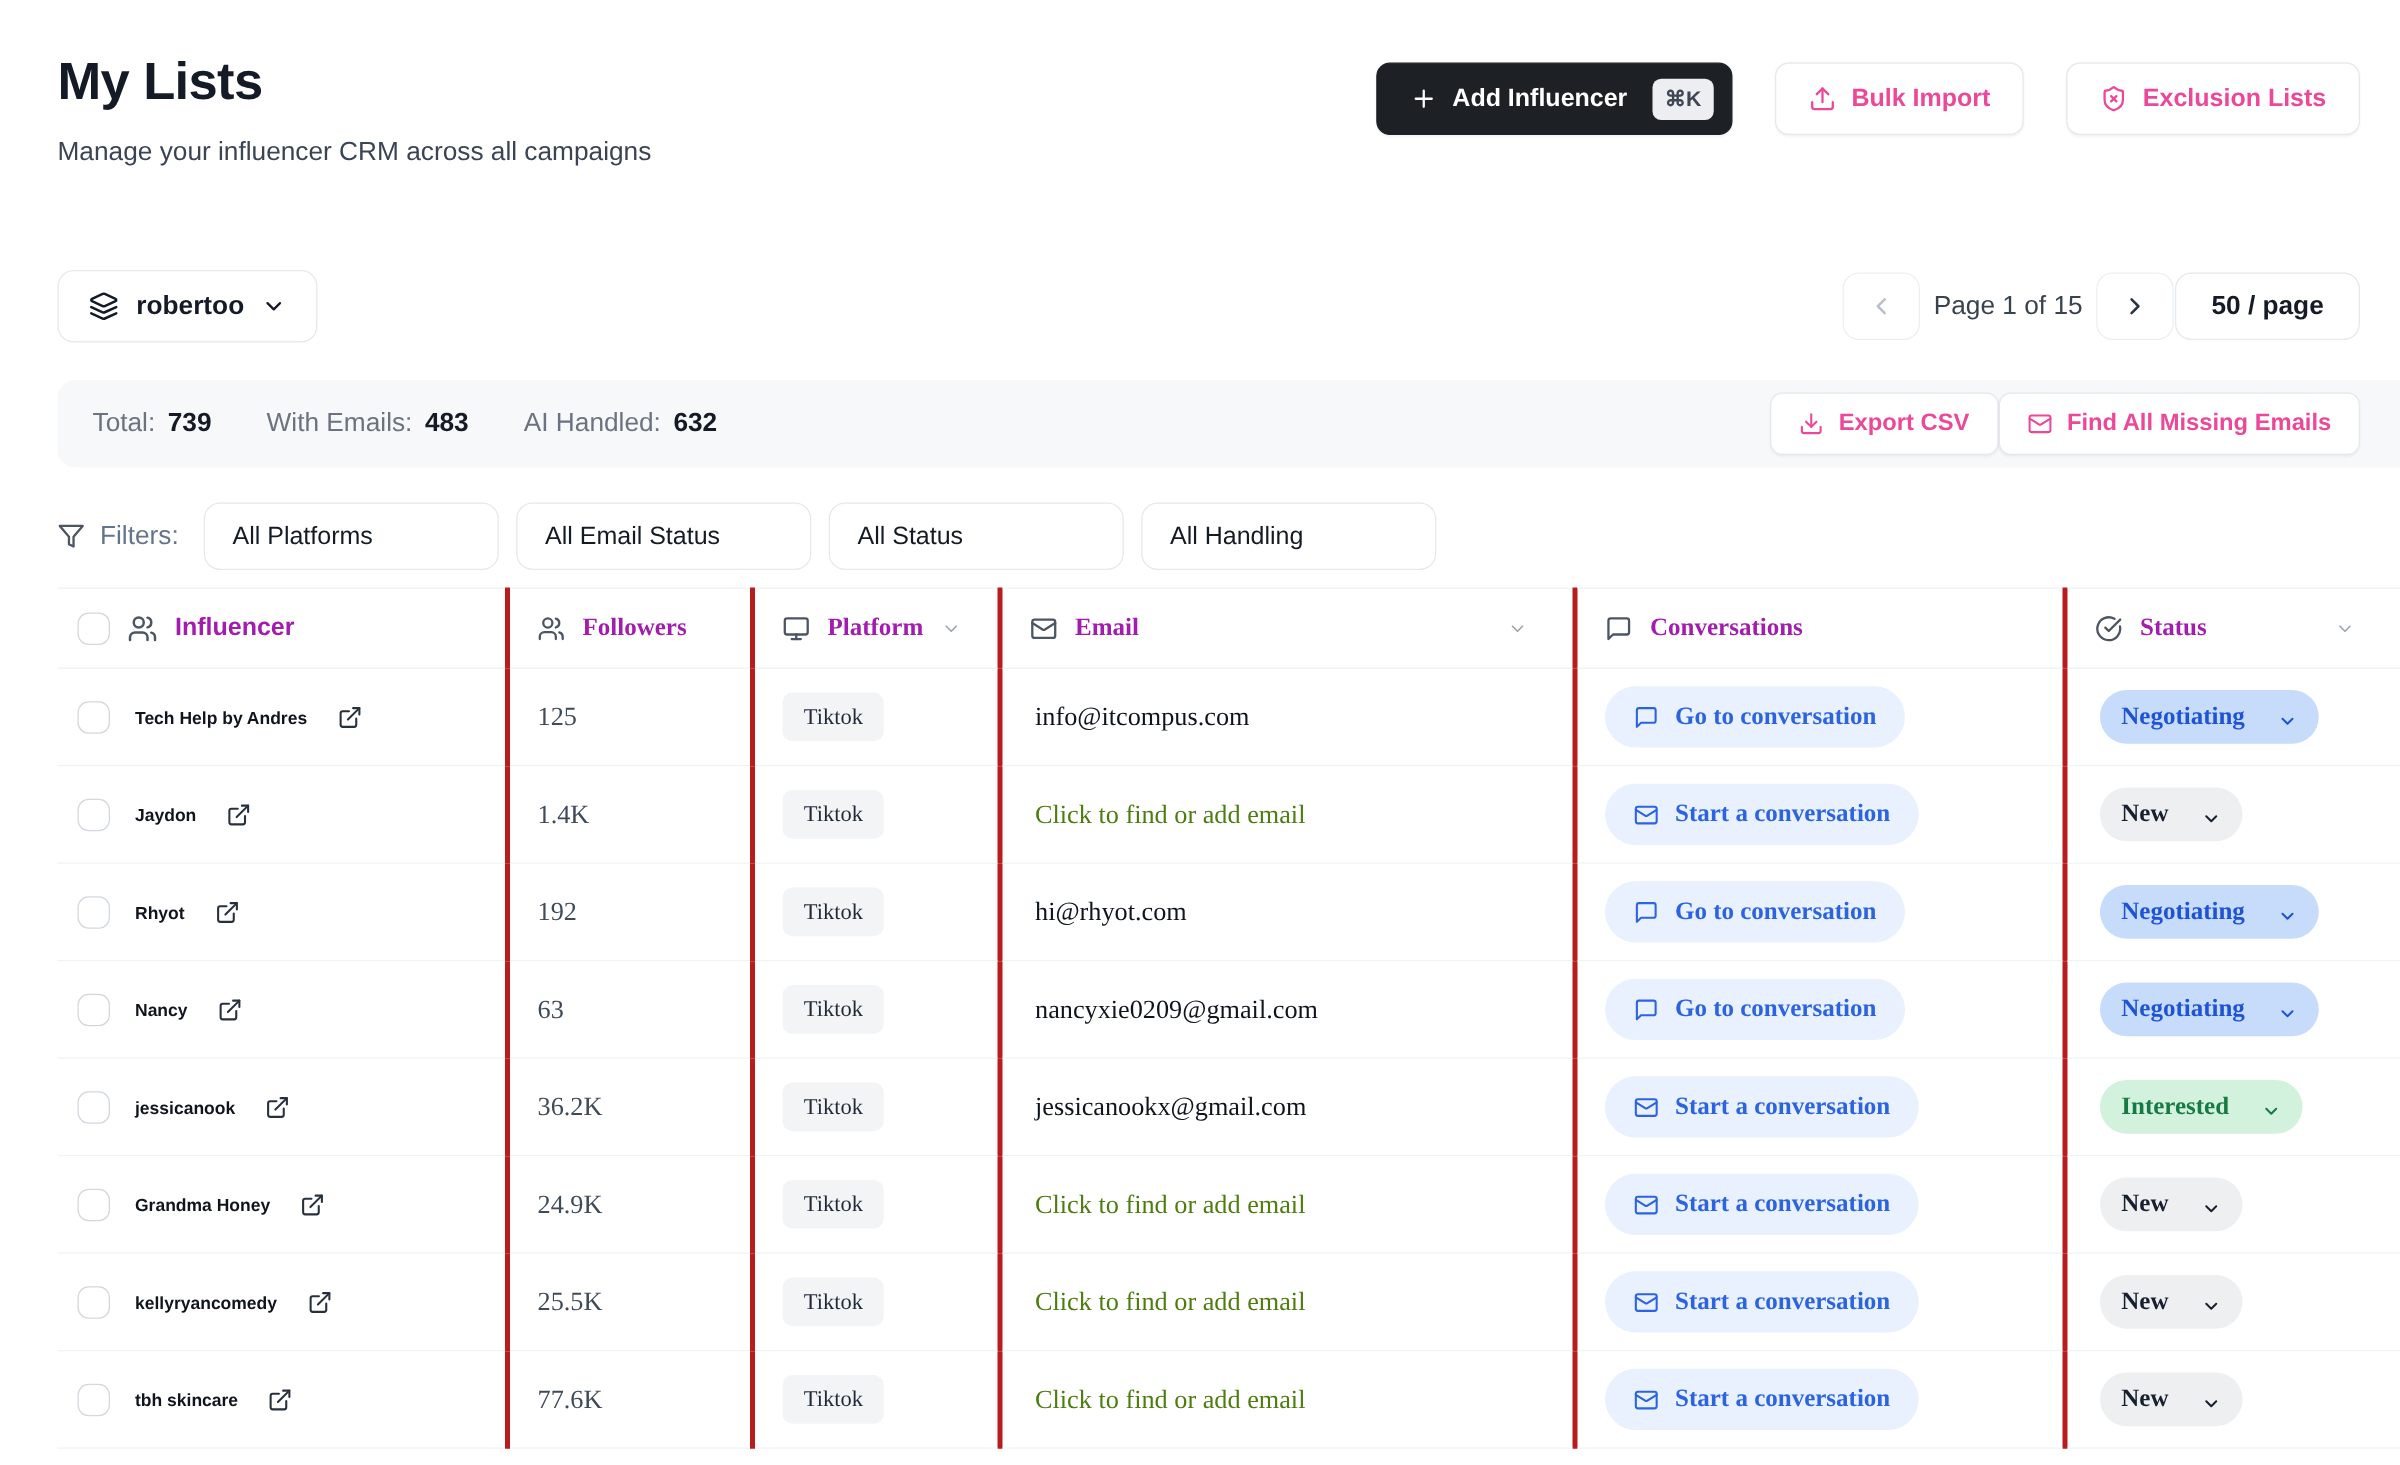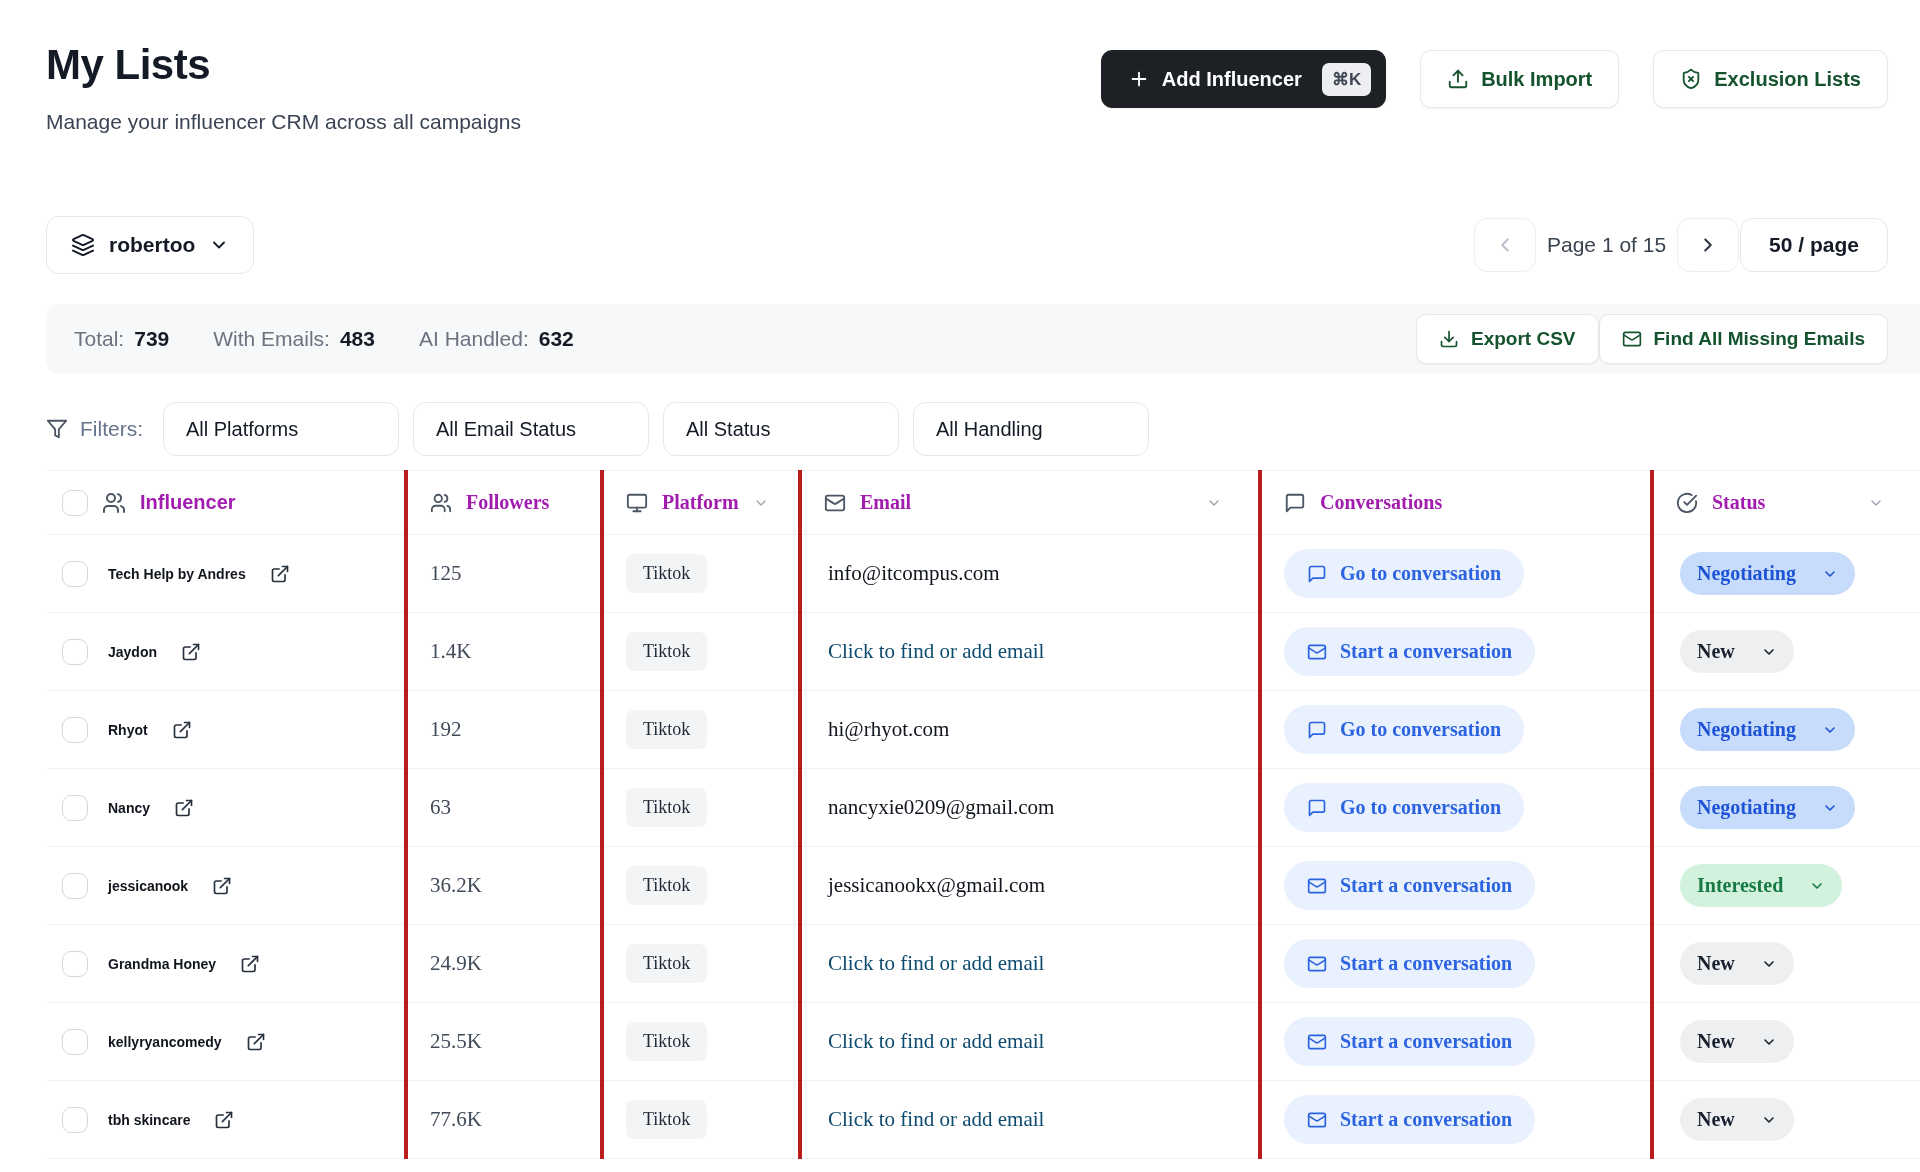--- a/index.html
+++ b/index.html
@@ -7,21 +7,21 @@
     font-family:"Liberation Sans", sans-serif; color:#111827; }
   .page { width:1920px; height:1172px; padding:42px 0 0 46px; }
 
   
   .page-header { display:flex; justify-content:space-between; align-items:flex-start; padding-right:32px; }
   .page-title { font-size:42px; font-weight:800; letter-spacing:-.5px; color:#141b26; line-height:46px; }
   .page-subtitle { margin-top:20px; font-size:21px; line-height:28px; color:#3a4454; }
   .header-actions { display:flex; gap:34px; margin-top:8px; }
   .btn { display:inline-flex; align-items:center; gap:12px; height:58px; padding:0 26px;
     border:1px solid #e5e8ec; border-radius:11px; background:#fff; font-family:inherit;
-    font-size:20px; font-weight:700; color:#14532d; cursor:pointer;
+    font-size:20px; font-weight:700; color:#ec4899; cursor:pointer;
     box-shadow:0 1px 2px rgba(16,24,40,.05); white-space:nowrap; }
   .btn-dark { background:#1d2025; border-color:#1d2025; color:#fff; padding-right:14px; }
   .kbd { display:inline-block; margin-left:8px; padding:6px 10px; border-radius:7px;
     background:#eceef1; color:#3f4754; font-size:17px; font-weight:600; }
 
   
   .toolbar { margin-top:80px; display:flex; justify-content:space-between; align-items:center; padding-right:32px; }
   .list-selector { display:inline-flex; align-items:center; gap:14px; height:58px; padding:0 24px;
     border:1px solid #e5e8ec; border-radius:13px; background:#fff; font-family:inherit;
     font-size:21px; font-weight:700; color:#141b26; cursor:pointer; }
@@ -63,25 +63,25 @@
 
   .cell-influencer { display:flex; align-items:center; gap:20px; padding-left:16px; }
   .checkbox { flex:0 0 auto; width:26px; height:26px; border:1.6px solid #d3d8df; border-radius:9px;
     background:#fff; cursor:pointer; }
   .inf-name { font-size:14px; font-weight:700; color:#10151d; white-space:nowrap; }
   .cell-followers { font-size:21px; color:#404b5a; padding-left:22px; }
   .platform-badge { display:inline-block; margin-left:22px; padding:9px 17px; background:#f3f4f6;
     border-radius:8px; font-size:18px; color:#1f2937; }
   .cell-email { padding-left:26px; font-size:21px; color:#10151d; cursor:pointer;
     white-space:nowrap; overflow:hidden; }
-  .cell-email .placeholder { color:#0c4a6e; }
+  .cell-email .placeholder { color:#4d7c0f; }
   .conv-pill { display:inline-flex; align-items:center; gap:13px; margin-left:22px; padding:13px 23px;
     border:none; border-radius:999px; background:#e9f1fe; color:#2b63e0; font-family:inherit;
     font-size:20px; font-weight:600; cursor:pointer; white-space:nowrap; }
-  .status-badge { display:inline-flex; align-items:center; gap:26px; margin-left:26px; padding:10px 17px;
+  .status-badge { display:inline-flex; align-items:flex-end; gap:26px; margin-left:26px; padding:10px 17px;
     border:none; border-radius:999px; font-family:inherit; font-size:20px; font-weight:600; cursor:pointer; }
   .status-negotiating { background:#c7dbfa; color:#1e53d6; }
   .status-new { background:#edeff1; color:#17202e; }
   .status-interested { background:#d2f2de; color:#177a43; }
 
   
   .icon { display:inline-flex; align-items:center; justify-content:center; }
   .icon svg { display:block; }
   .i22 svg { width:22px; height:22px; }
   .i20 svg { width:20px; height:20px; }

